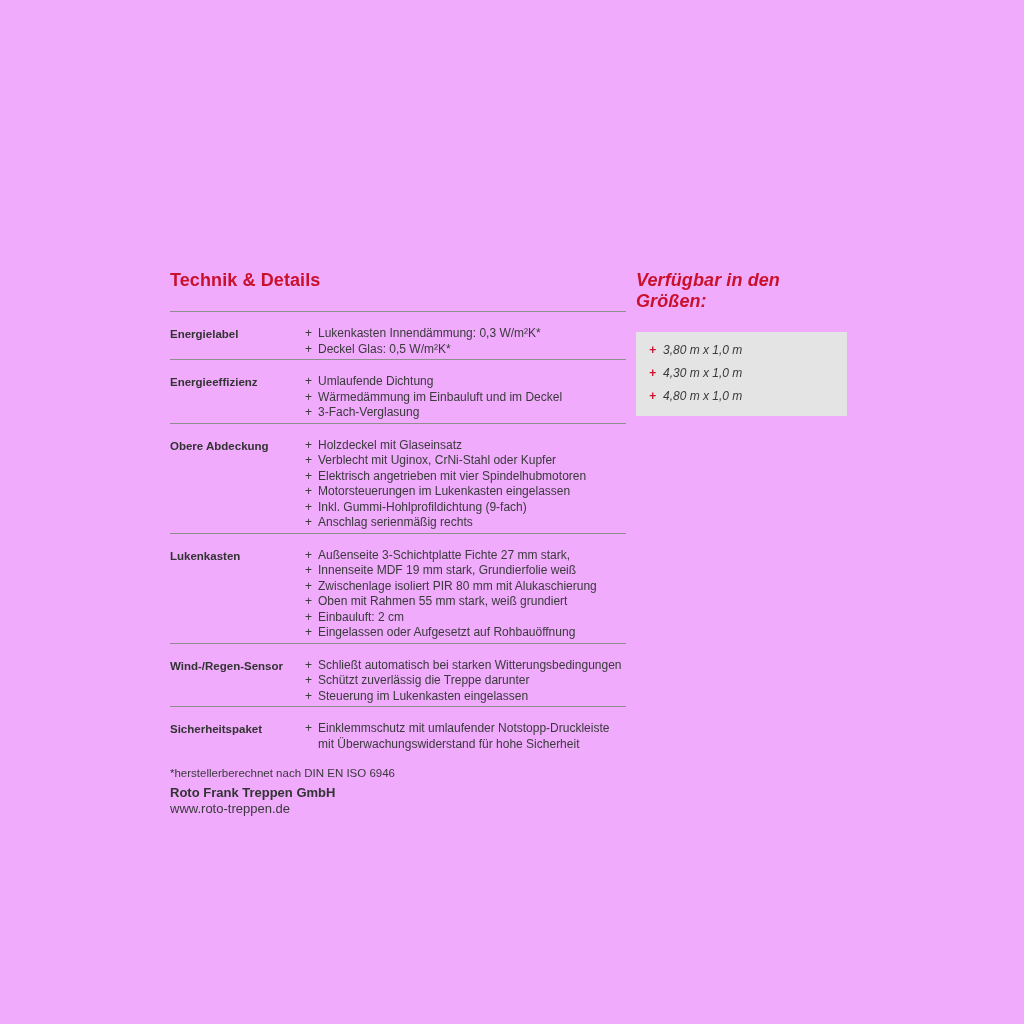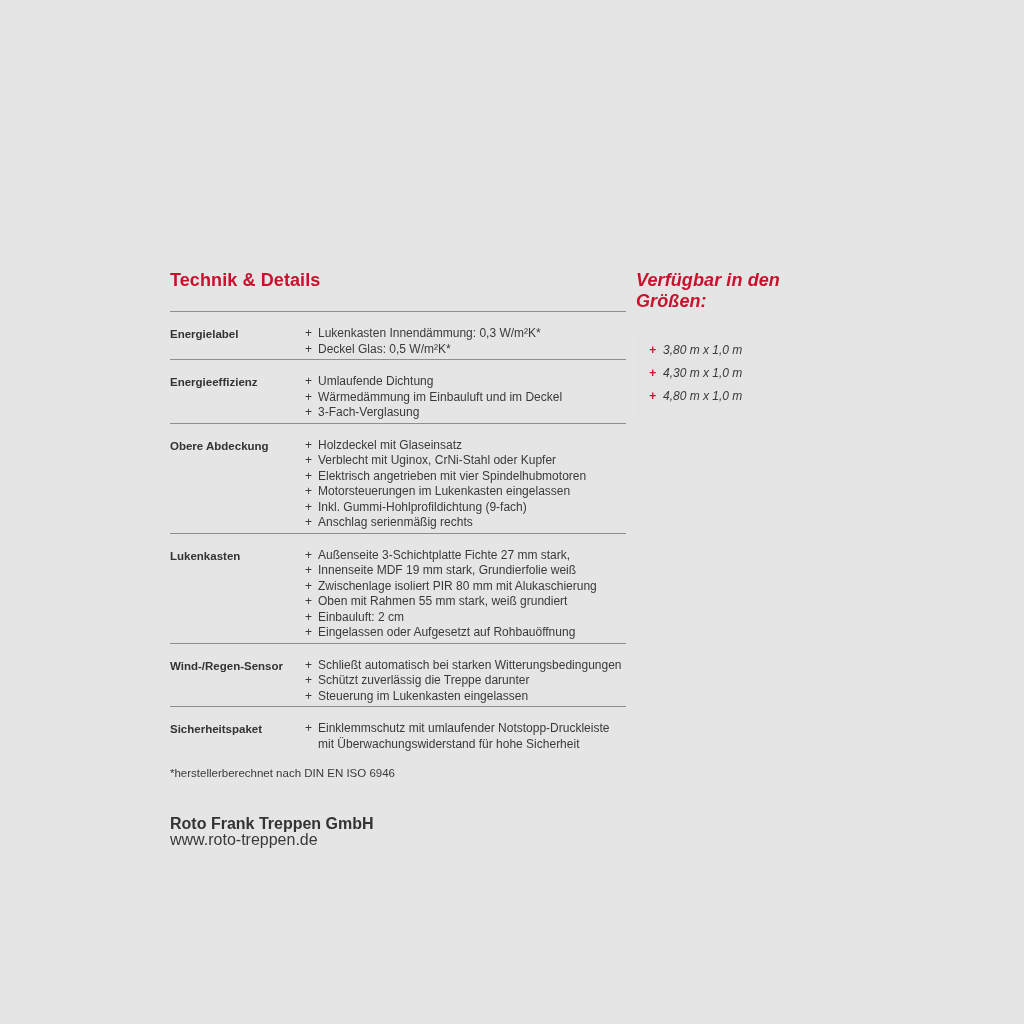--- a/index.html
+++ b/index.html
@@ -2,21 +2,21 @@
 <html style="--accent: #c9112e; --text: #3a3a3b; --label: #333333; --rule: #8e8e8e; --boxbg: #e4e4e4;"><head>
 <meta charset="utf-8">
 <style>
   html, body { margin: 0; padding: 0; }
   body {
     width: 1024px; height: 1024px;
     background: #ffffff;
     font-family: "Liberation Sans", sans-serif;
     -webkit-font-smoothing: antialiased;
   }
-  .page { position: relative; width: 1024px; height: 1024px; background: #e5e5e5; overflow: hidden; }
+  .page { position: relative; width: 1024px; height: 1024px; background: #f0abfc; overflow: hidden; }
 
   .col-left  { position: absolute; left: 170px; top: 270px; width: 456px; }
   .col-right { position: absolute; left: 636px; top: 270px; width: 211px; font-style: italic; }
 
   .section-title {
     margin: 0;
     font-size: 18px;
     line-height: 21px;
     font-weight: 700;
     color: var(--accent);
@@ -43,21 +43,21 @@
   .spec-items { flex: 1; min-width: 0; }
   .spec-item { display: flex; white-space: nowrap; }
   .plus { width: 13px; flex: none; }
 
   .footnote {
     margin-top: 13px;
     font-size: 11.5px;
     color: var(--text);
   }
 
-  .company-block { margin-top: 37px; font-size: 16px; line-height: 15.5px; color: var(--label); }
+  .company-block { margin-top: 6px; font-size: 13px; line-height: 15.5px; color: var(--label); }
   .company { font-weight: 700; }
   .website { font-weight: 400; color: var(--text); cursor: pointer; }
 
   .sizes-box {
     margin-top: 20px;
     background: var(--boxbg);
     padding: 7px 0 8px 13px;
     width: 198px;
   }
   .size-item {

